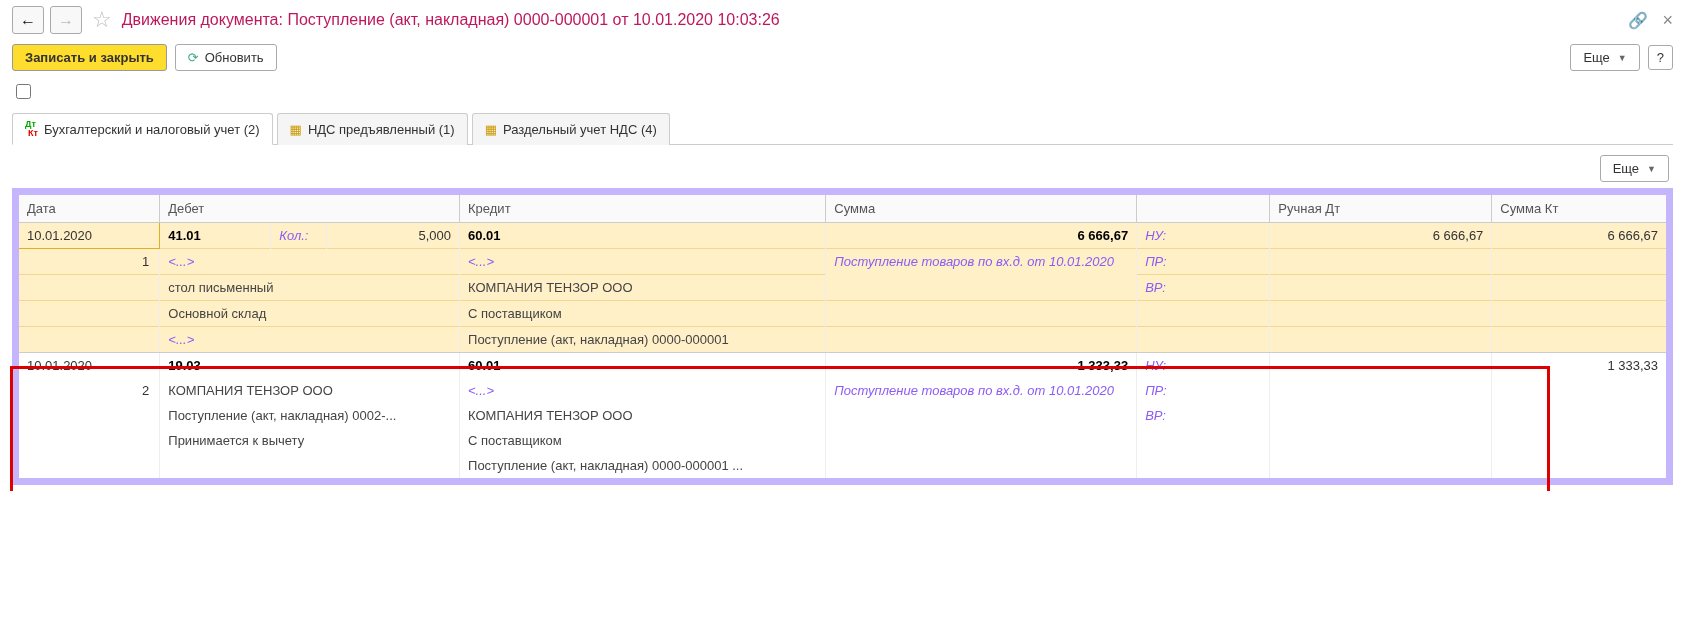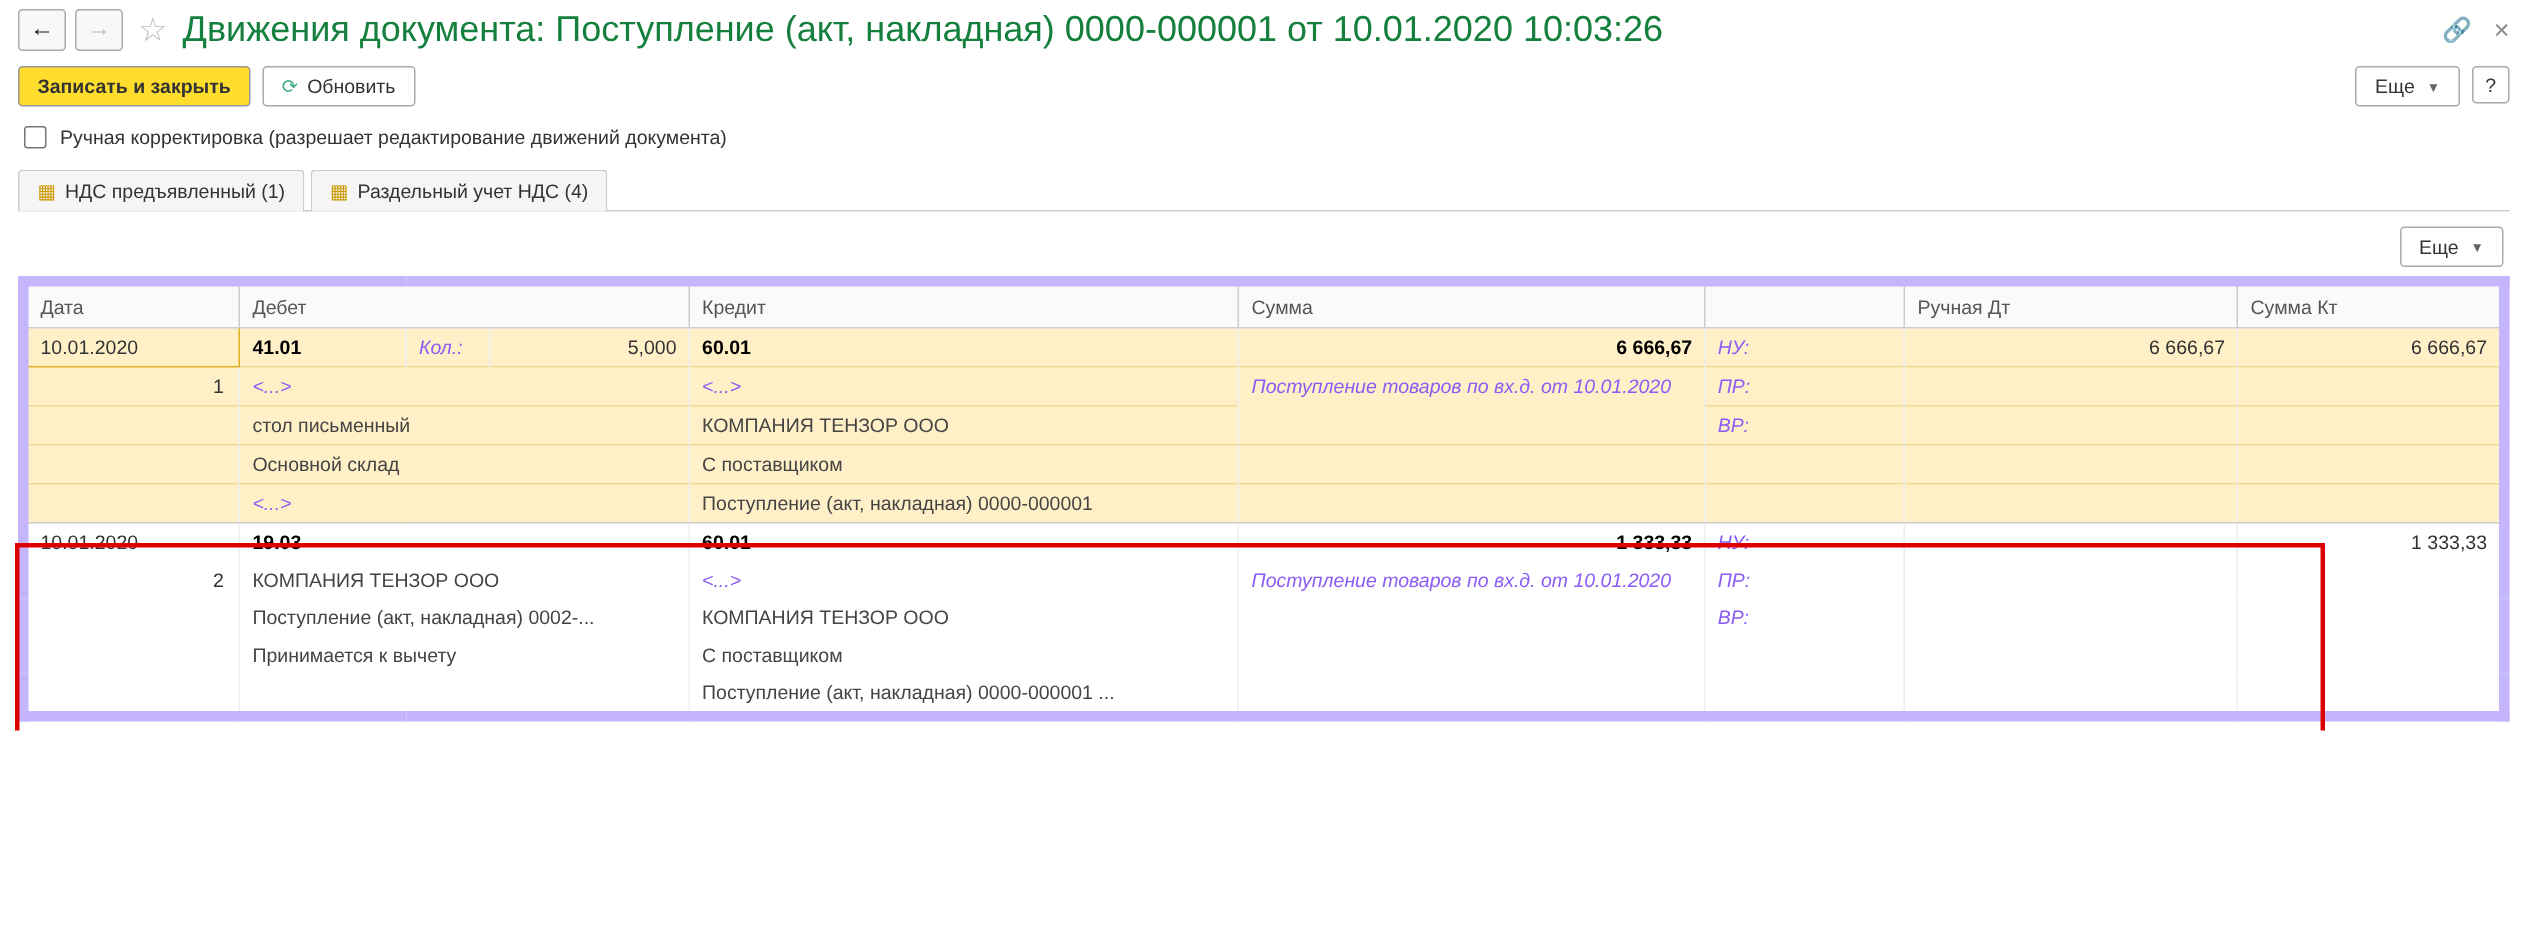--- a/index.html
+++ b/index.html
@@ -1,23 +1,23 @@
 <!DOCTYPE html>
 <html><head>
 <meta charset="utf-8">
 <style>
 html,body{margin:0;padding:0;font-family:Arial,sans-serif;font-size:13px;color:#333;background:#fff}
 .wrap{width:1685px;box-sizing:border-box;padding:6px 12px}
 .header-row{display:flex;align-items:center;gap:6px;margin-bottom:10px}
 .nav-btn{width:30px;height:26px;border:1px solid #aaa;border-radius:3px;background:#f8f8f8;display:flex;align-items:center;justify-content:center;font-size:16px;color:#111;cursor:pointer}
 .nav-btn.disabled{color:#bbb}
 .star{font-size:22px;color:#bbb;margin:0 4px;cursor:pointer}
-.title{font-size:24px;color:#15803d;flex:1}
+.title{font-size:16px;color:#be185d;flex:1}
 .head-icons{display:flex;gap:14px;align-items:center;color:#888;font-size:16px}
-.toolbar{display:flex;align-items:flex-start;gap:8px;margin-bottom:10px}
+.toolbar{display:flex;align-items:center;gap:8px;margin-bottom:10px}
 .btn{border:1px solid #aaa;border-radius:3px;padding:5px 12px;background:#fff;cursor:pointer;display:flex;align-items:center;gap:6px;font-size:13px}
 .btn.primary{background:#ffdd2d;border-color:#999;font-weight:bold}
 .spacer{flex:1}
 .btn.small{padding:4px 8px}
 .refresh-icon{color:#4a8}
 .chk-row{display:flex;align-items:center;gap:6px;margin-bottom:10px;color:#333}
 .chk-row input{width:15px;height:15px}
 .tabs{display:flex;border-bottom:1px solid #ccc;margin-bottom:10px}
 .tab{border:1px solid #ccc;border-bottom:none;padding:6px 12px;background:#f5f5f5;border-radius:3px 3px 0 0;margin-right:4px;display:flex;align-items:center;gap:6px;cursor:pointer;position:relative;top:1px}
 .tab.active{background:#fff;border-bottom:1px solid #fff}
@@ -69,24 +69,27 @@
  <div class="spacer"></div>
  <div class="btn">
         <span>Еще</span>
         <span class="caret">▼</span>
       </div>
  <div class="btn small">?</div>
 </div>
 
 <div class="chk-row">
  <input type="checkbox" style="">
- <span>Ручная корректировка (разрешает редактирование движений документа)</span>
 </div>
 
 <div class="tabs">
+ <div class="tab active">
+  <span class="tab-ic dtkt"><span class="d">Дт</span><br><span class="k">Кт</span></span>
+  <span>Бухгалтерский и налоговый учет (2)</span>
+ </div>
  <div class="tab">
   <span class="tab-ic doc-ic">▦</span>
   <span>НДС предъявленный (1)</span>
  </div>
  <div class="tab">
   <span class="tab-ic doc-ic">▦</span>
   <span>Раздельный учет НДС (4)</span>
  </div>
 </div>
 

